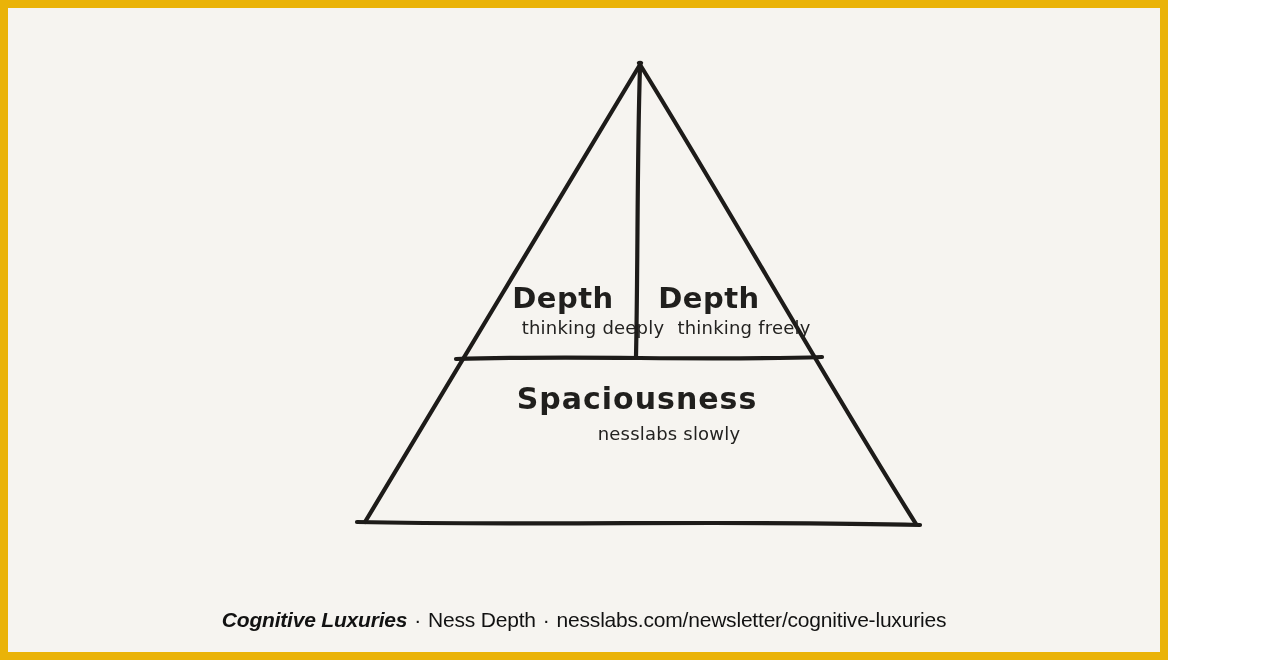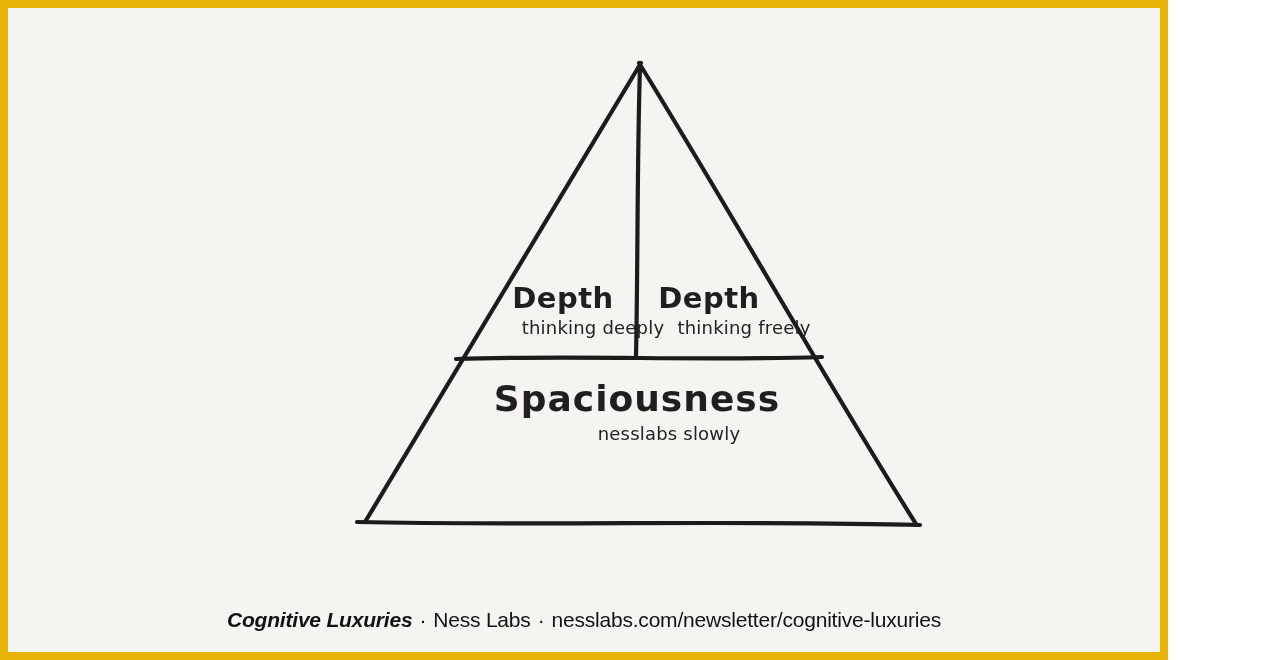--- a/index.html
+++ b/index.html
@@ -38,21 +38,21 @@
     text-align: center;
     line-height: 1;
   }
   .section-title {
     font-family: "DejaVu Sans", sans-serif;
     font-weight: bold;
     font-size: 29px;
     letter-spacing: 0.5px;
   }
   .section-title.big {
-    font-size: 36px;
+    font-size: 30px;
     letter-spacing: 1px;
   }
   .section-subtitle {
     font-family: "DejaVu Sans", sans-serif;
     font-weight: normal;
     font-size: 18px;
     letter-spacing: 0.2px;
     color: #232220;
     margin-left: 32px;
   }
@@ -97,17 +97,17 @@
     <div class="label section-title" style="left: 555px; top: 290px;">Depth</div>
     <div class="label section-subtitle" style="left: 553px; top: 320px;">thinking deeply</div>
 
     <div class="label section-title" style="left: 701px; top: 290px;">Depth</div>
     <div class="label section-subtitle" style="left: 704px; top: 320px;">thinking freely</div>
 
     <div class="label section-title big" style="left: 629px; top: 391px;">Spaciousness</div>
     <div class="label section-subtitle" style="left: 629px; top: 426px;">nesslabs slowly</div>
 
     <div class="caption">
-      <span class="strong">Cognitive Luxuries</span><span class="sep">·</span><span>Ness Labs</span><span class="sep">·</span><span>nesslabs.com/newsletter/cognitive-luxuries</span>
+      <span class="strong">Cognitive Luxuries</span><span class="sep">·</span><span>Ness Depth</span><span class="sep">·</span><span>nesslabs.com/newsletter/cognitive-luxuries</span>
     </div>
 
   </div>
 </div>
 
 </body></html>

